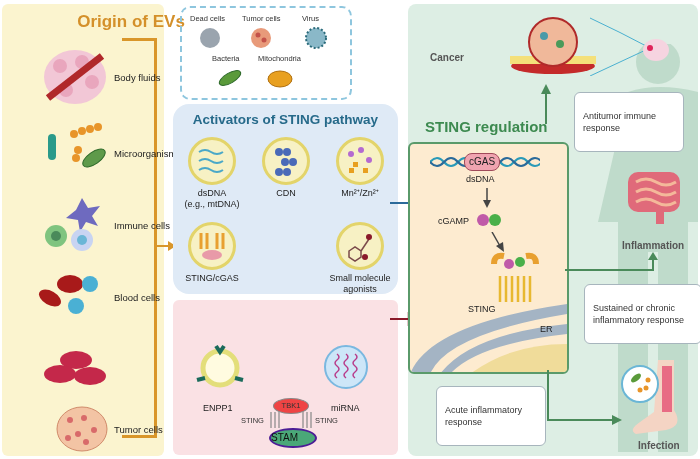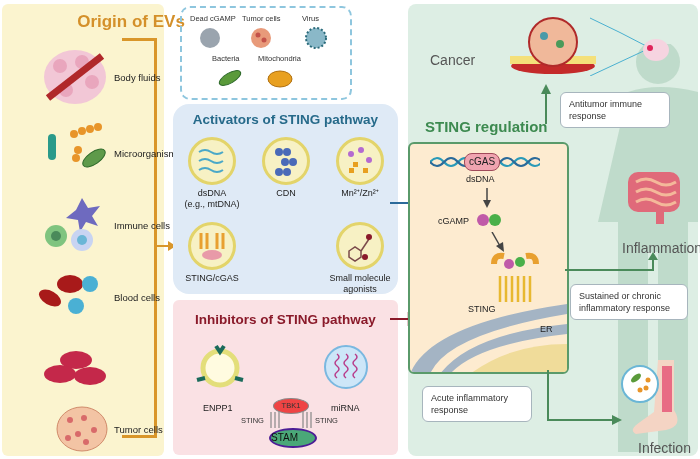--- a/index.html
+++ b/index.html
@@ -22,22 +22,22 @@
   .act-item { position:absolute; width:72px; text-align:center; }
   .act-circle { width:42px; height:42px; border-radius:50%; background:#f7f1c4; border:3px solid #e3d46a; margin:0 auto; position:relative; }
   .act-lbl { font-size:9px; color:#222; margin-top:3px; line-height:11px; }
   
   #inh-panel { left:173px; top:300px; width:225px; height:155px; background:#fae1e4; border-radius:6px; }
   #inh-title { left:0; top:12px; width:225px; text-align:center; color:#8a1a2a; font-weight:bold; font-size:13.5px; }
   
   #reg-panel { left:408px; top:4px; width:290px; height:452px; background:#ddeee4; border-radius:8px; overflow:hidden; }
   #reg-title { left:425px; top:118px; color:#3d8a50; font-weight:bold; font-size:15px; }
   #sting-box { left:408px; top:142px; width:157px; height:228px; background:#fdebd0; border:2px solid #5a9a6a; border-radius:6px; overflow:hidden; }
-  .callout { position:absolute; background:#fff; border:1.5px solid #a7b5bd; border-radius:6px; font-size:9px; color:#333; padding:5px 8px; line-height:12px; }
-  .outcome { position:absolute; font-weight:normal; font-size:14px; color:#555; }
+  .callout { position:absolute; background:#fff; border:1.5px solid #a7b5bd; border-radius:6px; font-size:9px; color:#333; padding:17px 8px; line-height:12px;margin-left:14px; }
+  .outcome { position:absolute; font-weight:bold; font-size:10px; color:#555; }
 </style>
 </head>
 <body>
 
 <div id="origin-panel" class="abs">
   <div id="origin-title" class="abs">Origin of EVs</div>
   <div class="bracket"></div>
   <div class="abs" style="left:120px;top:34px;width:35px;height:3px;background:#d9962a"></div>
   <div class="abs" style="left:120px;top:431px;width:35px;height:3px;background:#d9962a"></div>
 
@@ -109,21 +109,21 @@
     <div class="origin-label" style="top:20px">Tumor cells</div>
   </div>
 </div>
 
 <svg class="abs" style="left:154px;top:240px" width="22" height="12">
   <line x1="0" y1="6" x2="16" y2="6" stroke="#d9962a" stroke-width="2"></line>
   <polygon points="14,1 22,6 14,11" fill="#d9962a"></polygon>
 </svg>
 
 <div id="source-box" class="abs">
-  <div class="src-lbl" style="left:8px;top:6px">Dead cGAMP</div>
+  <div class="src-lbl" style="left:8px;top:6px">Dead cells</div>
   <div class="src-lbl" style="left:60px;top:6px">Tumor cells</div>
   <div class="src-lbl" style="left:120px;top:6px">Virus</div>
   <svg class="abs" style="left:16px;top:18px" width="24" height="24">
       <circle cx="12" cy="12" r="10" fill="#9aa4ae"></circle>
     </svg>
   <svg class="abs" style="left:67px;top:18px" width="24" height="24">
       <circle cx="12" cy="12" r="10" fill="#e89a7a"></circle>
       <circle cx="9" cy="9" r="2.5" fill="#c4524a"></circle>
       <circle cx="15" cy="14" r="2.5" fill="#c4524a"></circle>
     </svg>
@@ -194,21 +194,20 @@
           <circle cx="30" cy="12" r="3" fill="#8a1a2a"></circle>
           <circle cx="26" cy="32" r="3" fill="#8a1a2a"></circle>
         </svg>
     </div>
     <div class="act-lbl">Small molecule</div>
     <div class="act-lbl" style="margin-top:0">agonists</div>
   </div>
 </div>
 
 <div id="inh-panel" class="abs">
-  <div id="inh-title" class="abs">Inhibitors of STING pathway</div>
   <svg class="abs" style="left:22px;top:44px" width="50" height="46">
     <circle cx="25" cy="24" r="17" fill="#fffbe0" stroke="#e3de7a" stroke-width="5"></circle>
     <path d="M21 2 l4 6 l4 -6" stroke="#1a6a5a" stroke-width="4" fill="none"></path>
     <path d="M2 36 l8 -2" stroke="#1a6a5a" stroke-width="4"></path>
     <path d="M48 36 l-8 -2" stroke="#1a6a5a" stroke-width="4"></path>
   </svg>
   <div class="abs lbl" style="left:30px;top:103px">ENPP1</div>
   <svg class="abs" style="left:150px;top:44px" width="46" height="46">
     <circle cx="23" cy="23" r="21" fill="#cde6f8" stroke="#7ab8e0" stroke-width="2"></circle>
     <path d="M14 10 q4 3 0 6 t0 6 t0 6 t0 6 M23 10 q4 3 0 6 t0 6 t0 6 t0 6 M32 10 q4 3 0 6 t0 6 t0 6 t0 6" stroke="#b83a8a" fill="none" stroke-width="1.5"></path>

